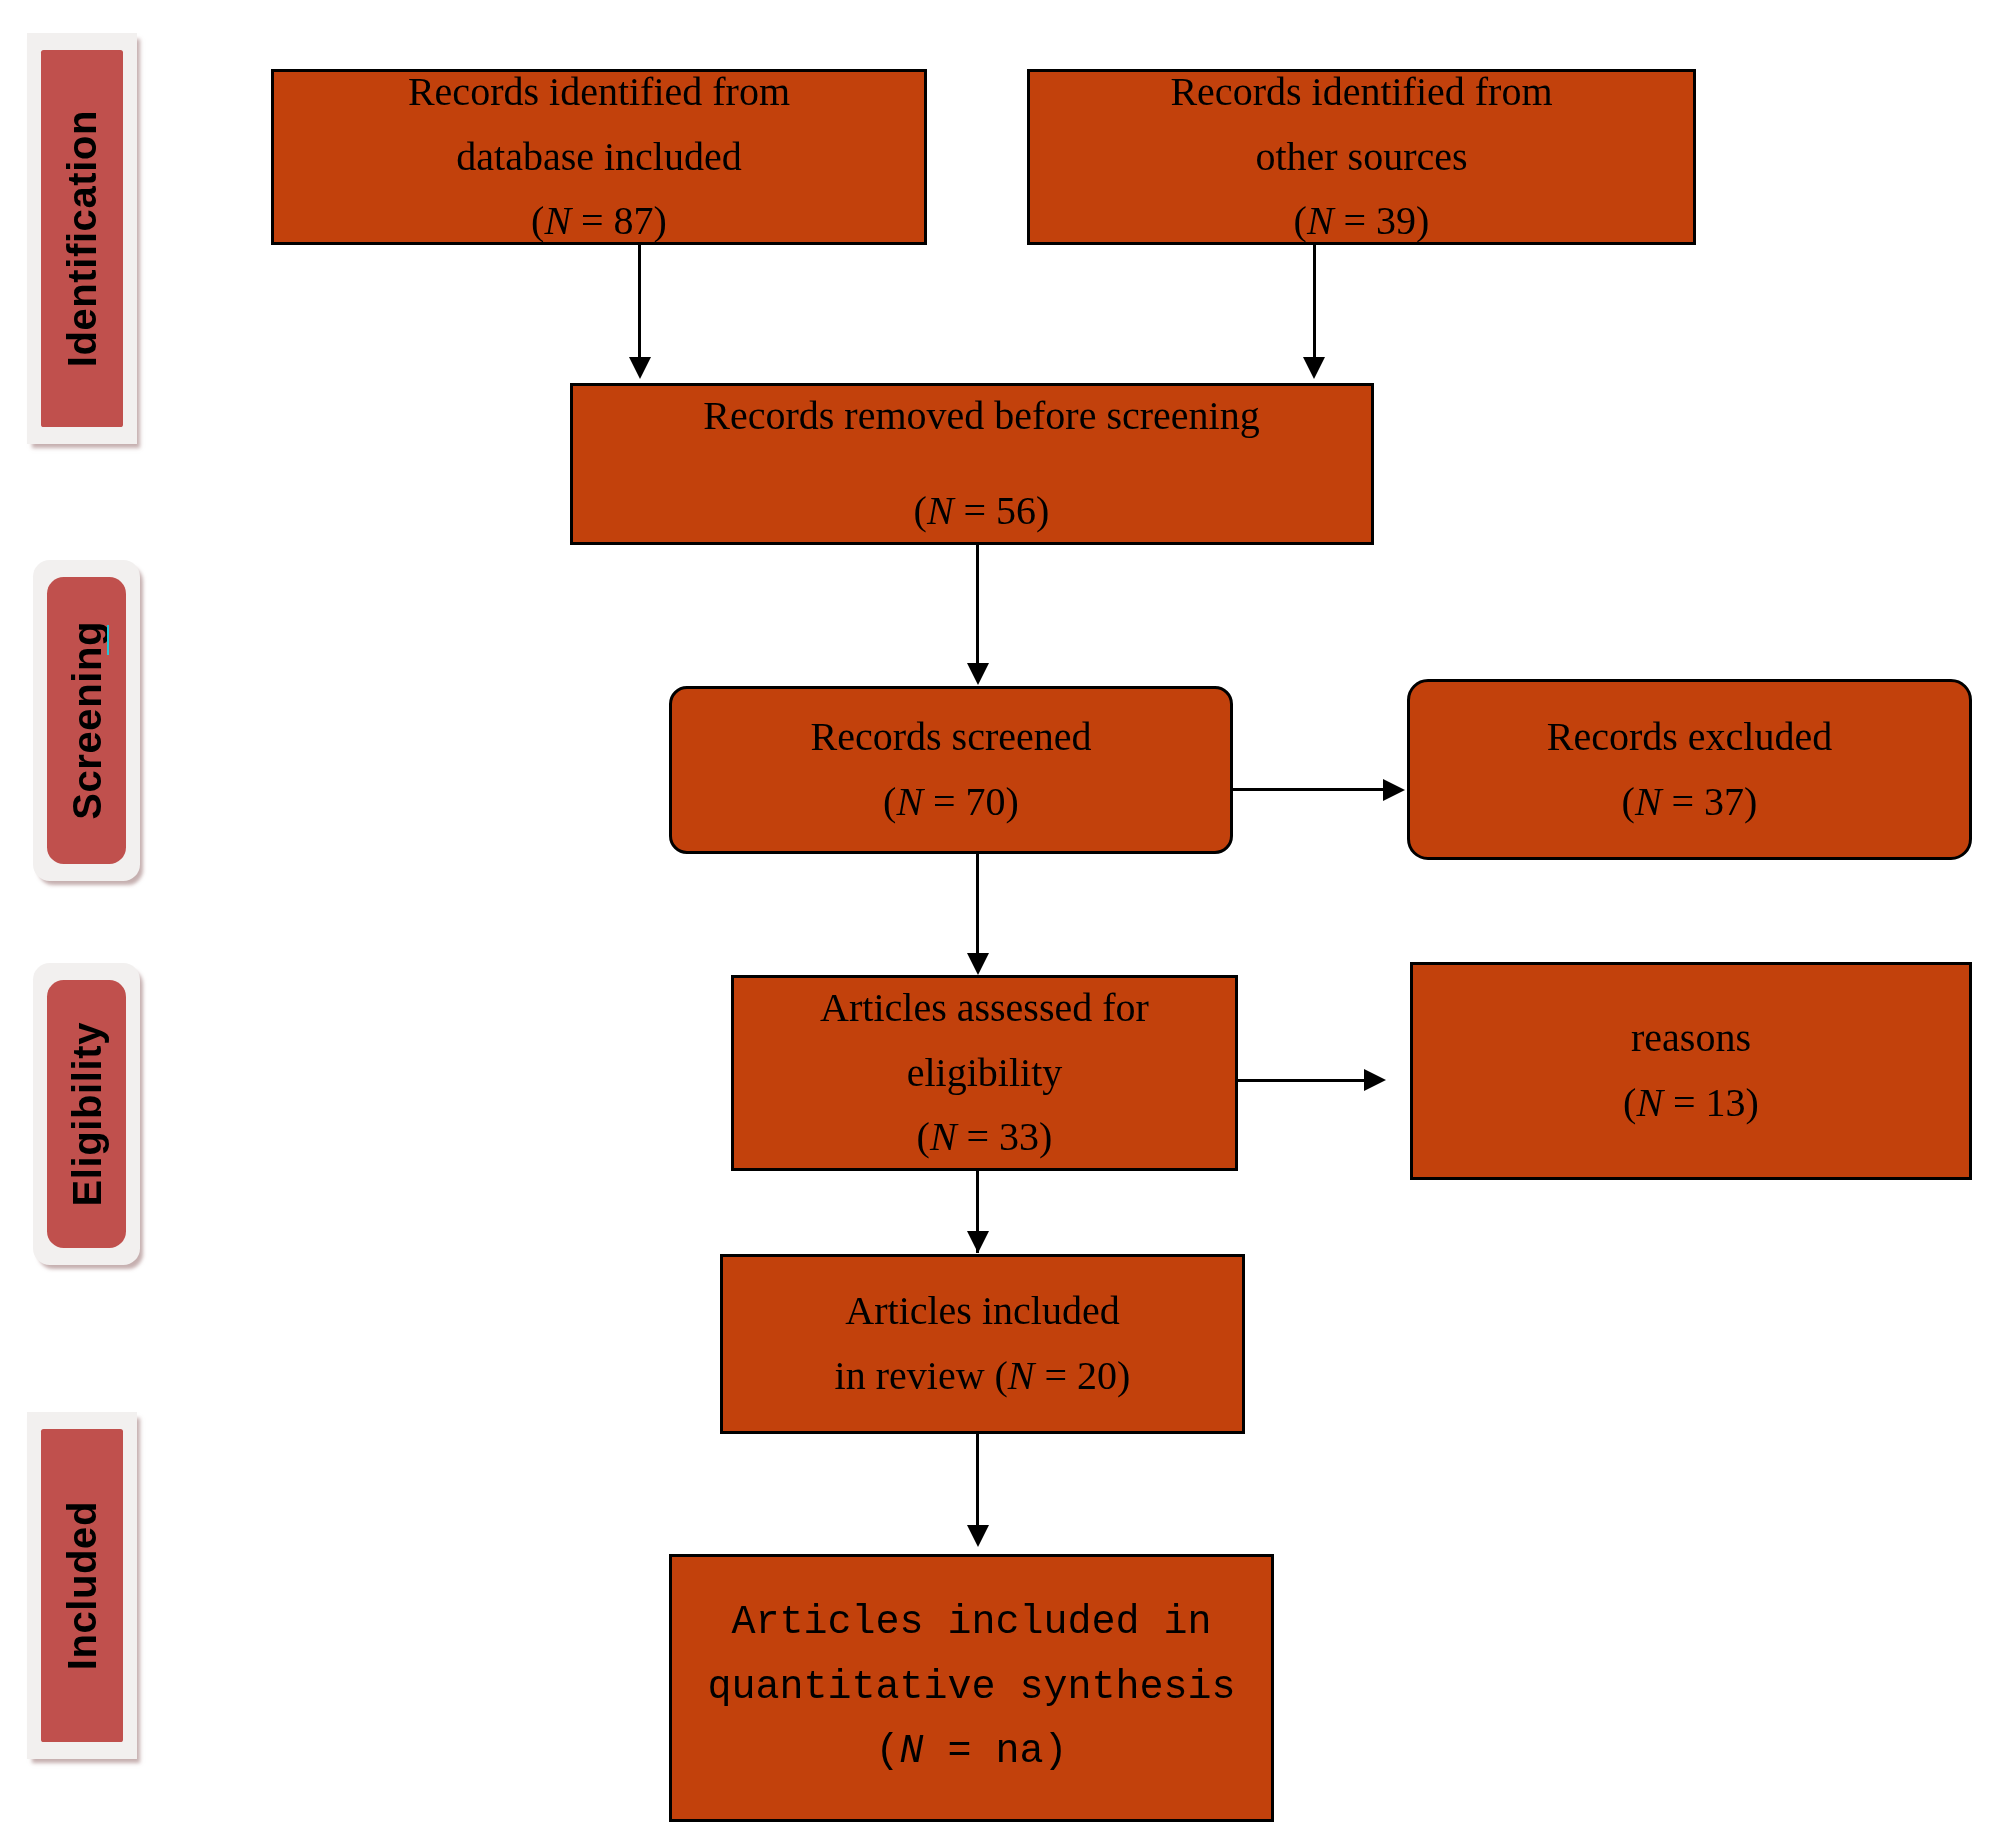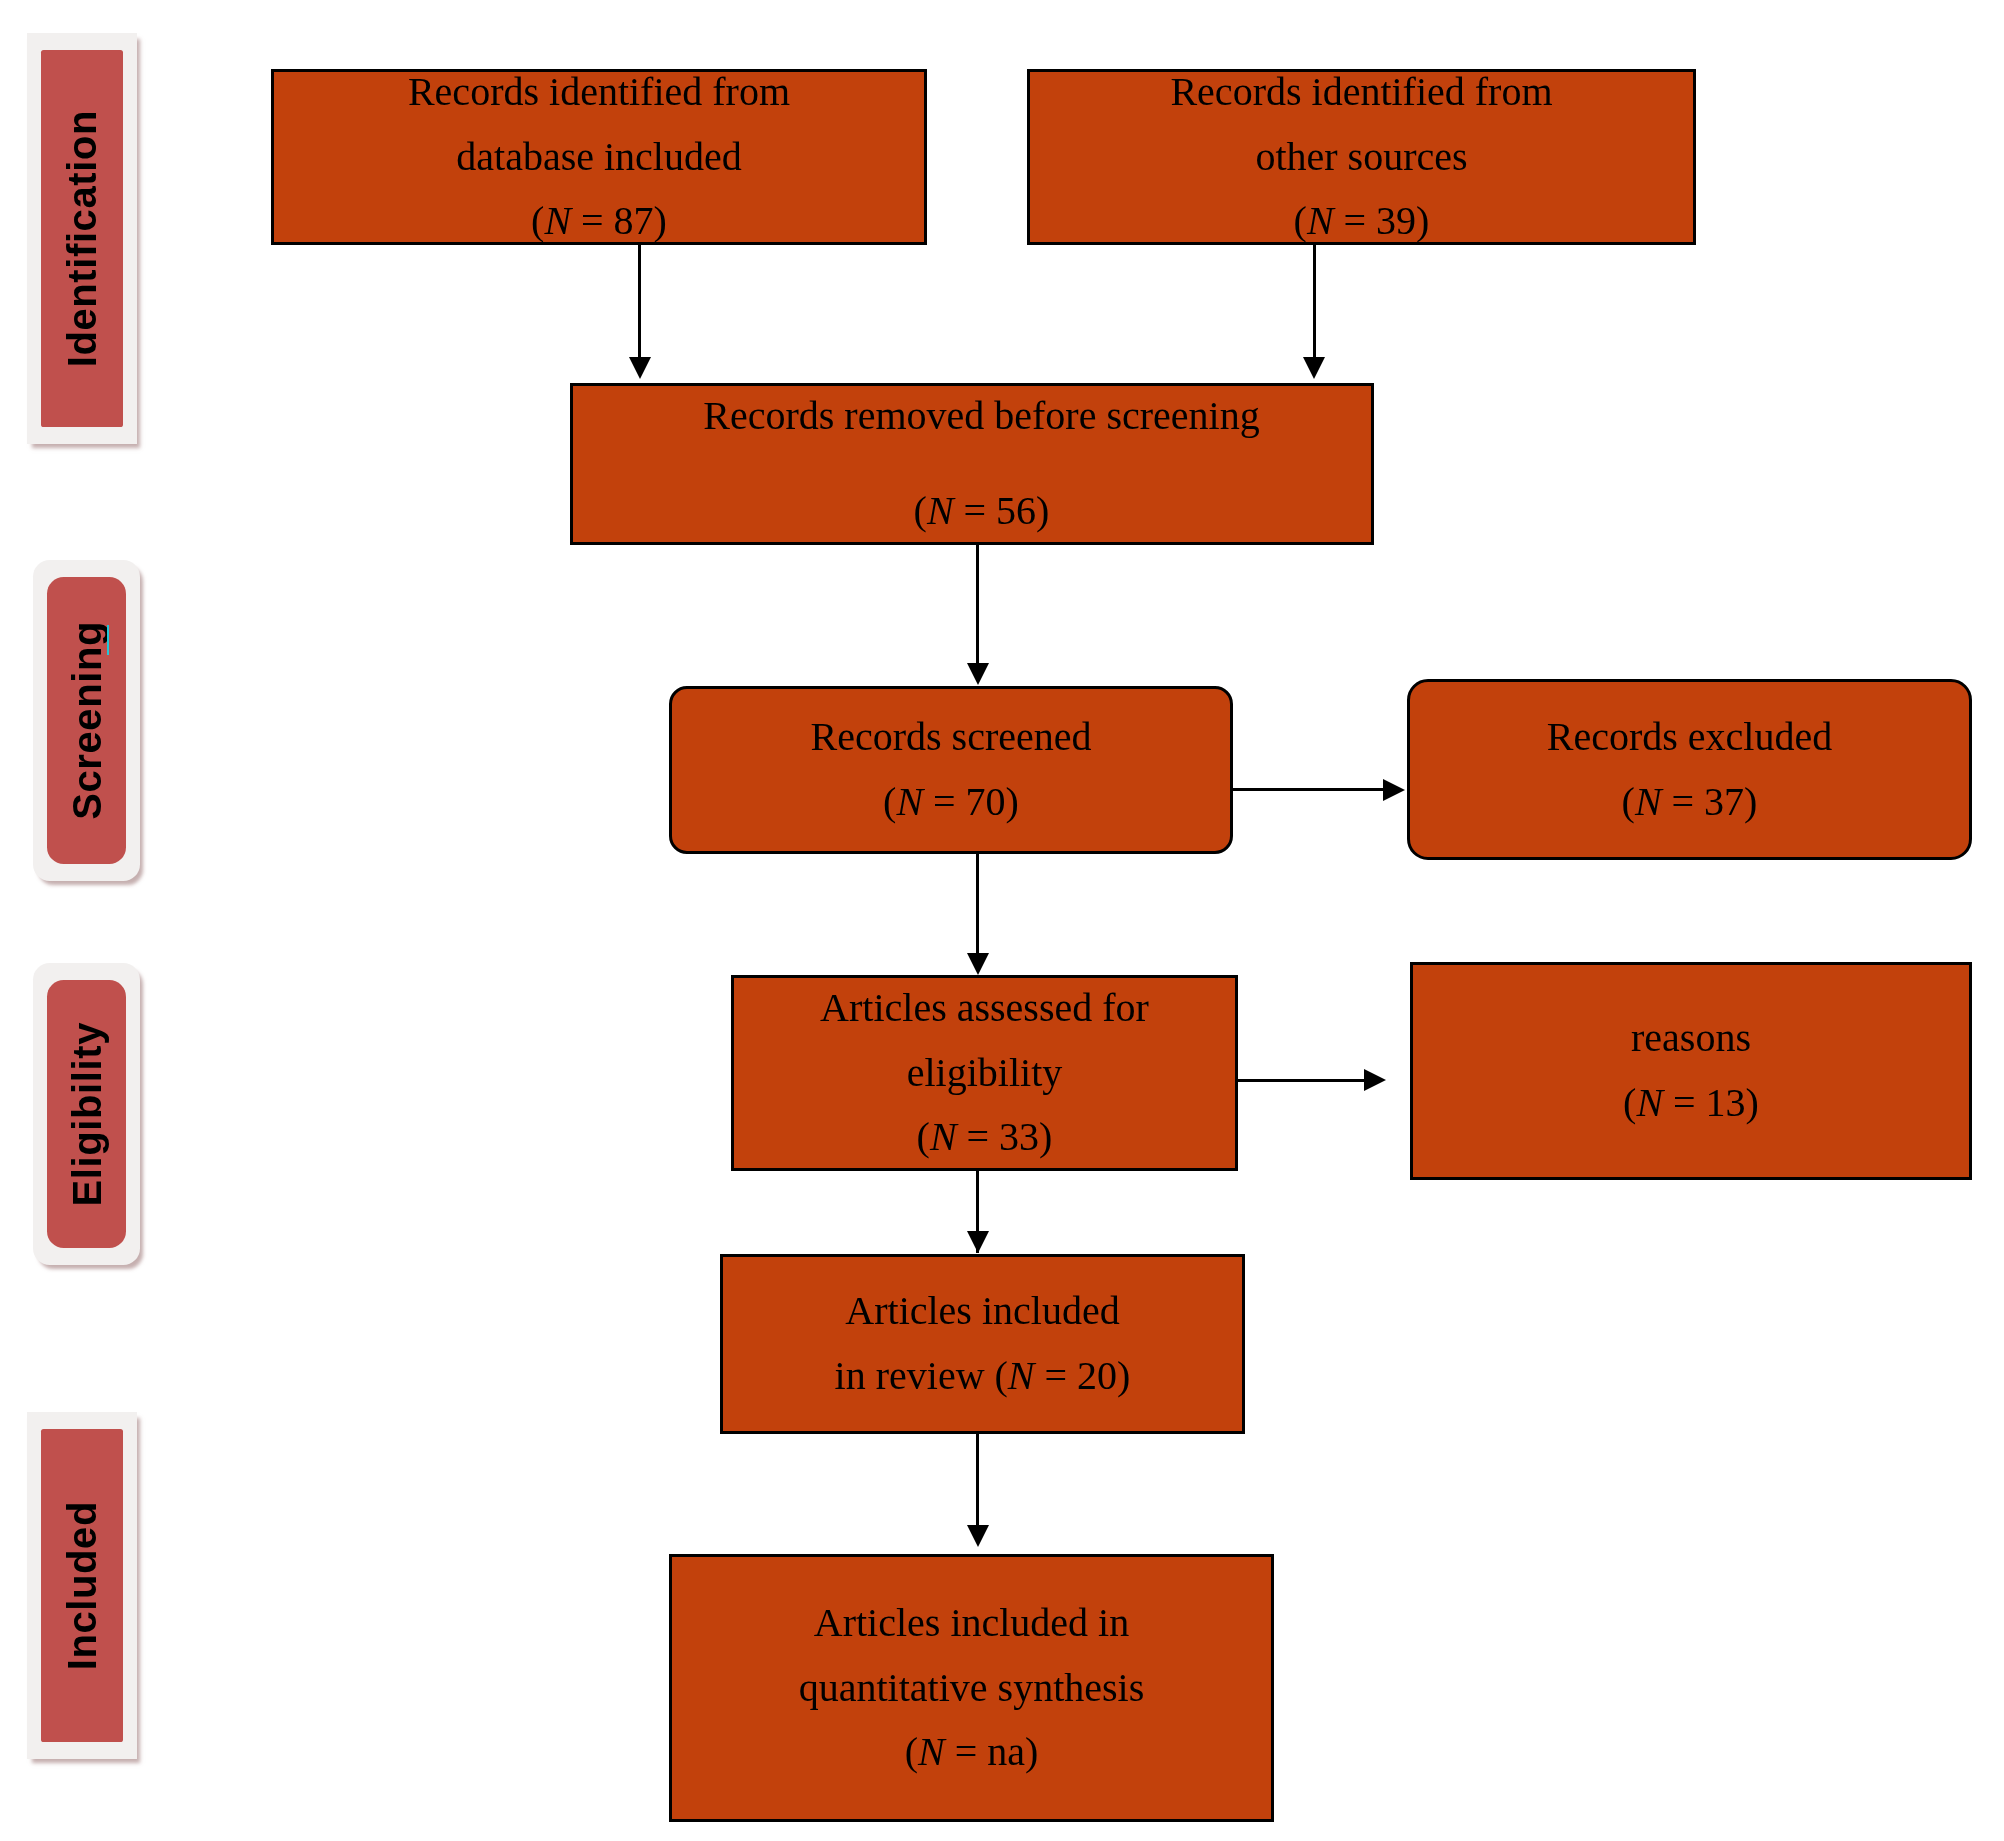--- a/index.html
+++ b/index.html
@@ -200,20 +200,20 @@
   <div class="arrow-down" style="left:967px; top:1231px;"></div>
 
   <div class="node" style="left:720px; top:1254px; width:525px; height:180px;">
     <span class="line">Articles included</span>
     <span class="line">in review (<em>N</em> = 20)</span>
   </div>
 
   <div class="vline" style="left:976px; top:1434px; height:103px;"></div>
   <div class="arrow-down" style="left:967px; top:1525px;"></div>
 
-  <div class="node" style="left:669px; top:1554px; width:605px; height:268px;">
+  <div class="node" style="left:669px; top:1554px; width:605px; height:268px;font-family:Liberation Mono, monospace;">
     <span class="line">Articles included in</span>
     <span class="line">quantitative synthesis</span>
     <span class="line">(<em>N</em> = na)</span>
   </div>
 
 </div>
 
 
 </body></html>

